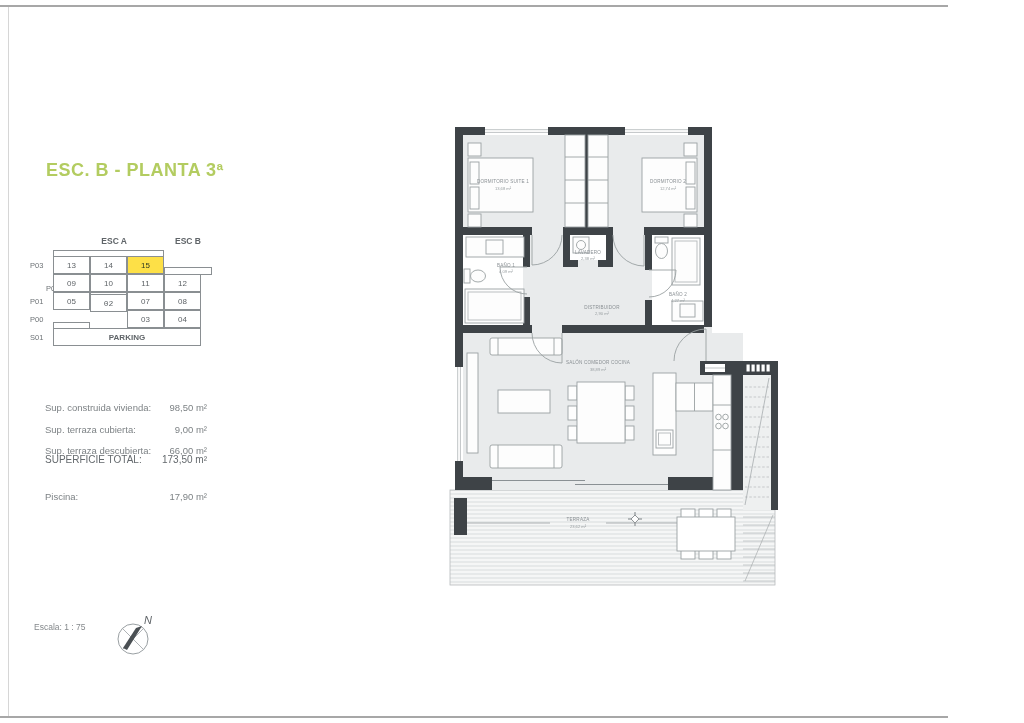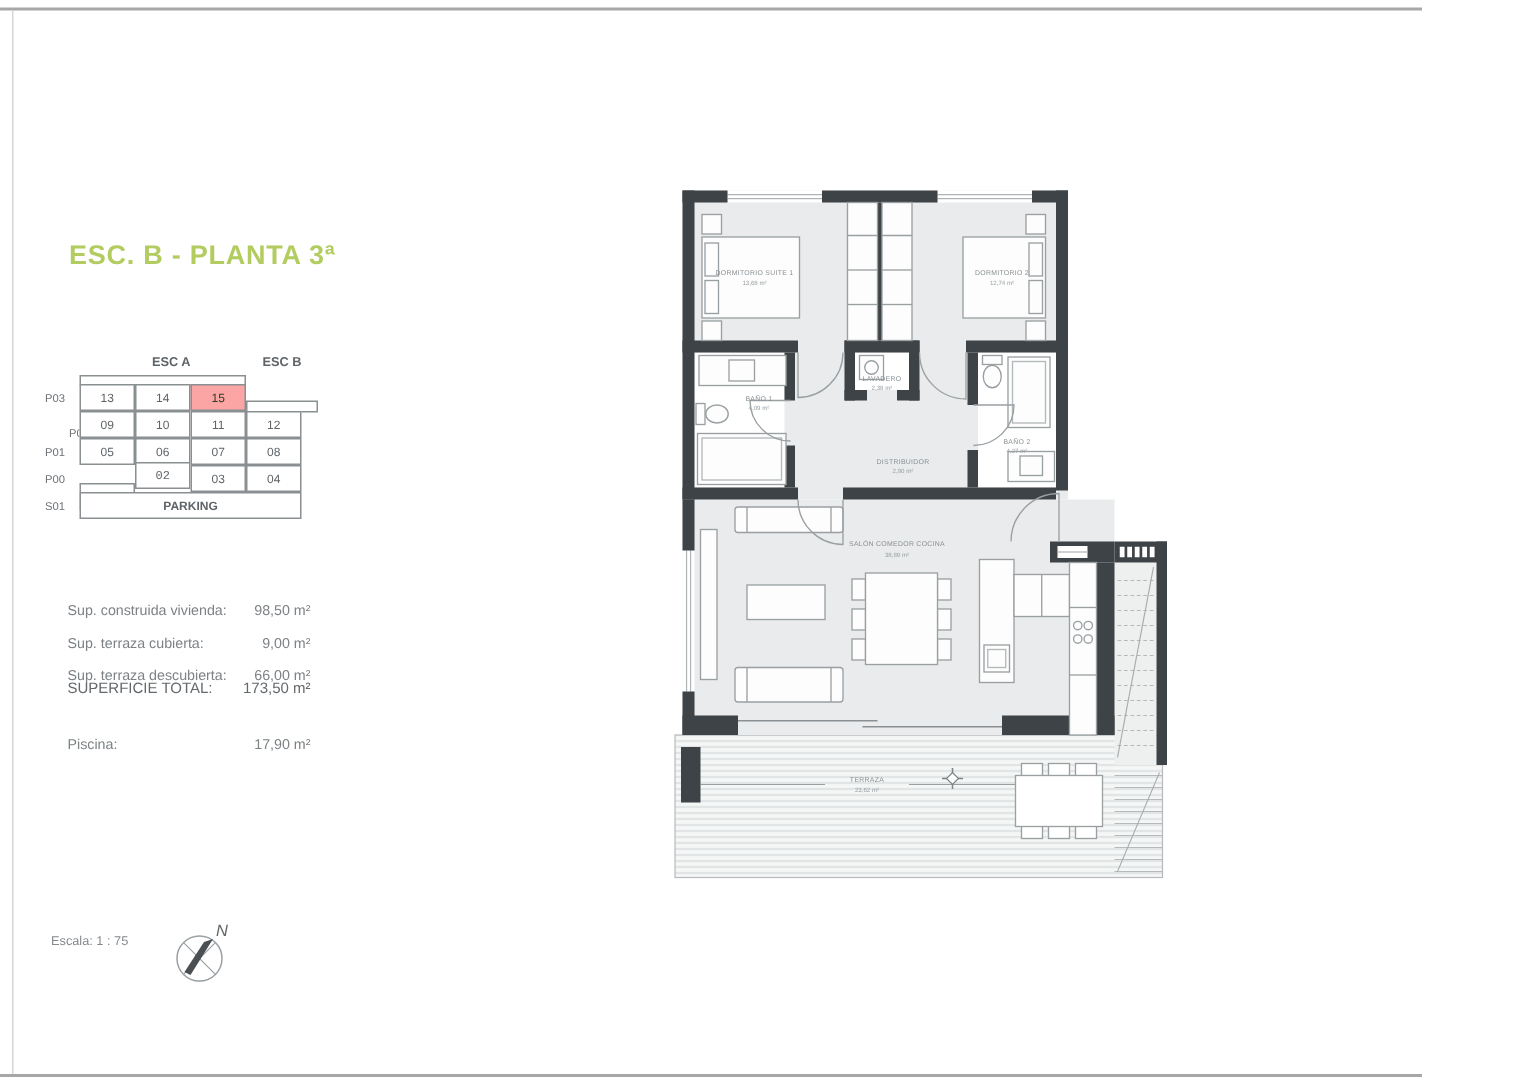--- a/index.html
+++ b/index.html
@@ -12,21 +12,21 @@
   .frame-right{position:absolute;left:1015px;top:7px;width:1px;height:709px;background:#d6d6d6;}
 
   .title{position:absolute;left:46px;top:160px;font-size:18px;font-weight:bold;
          color:#b3cc60;letter-spacing:.5px;}
 
   
   .utable{position:absolute;left:30px;top:234px;width:186px;height:114px;font-size:8px;color:#6d7276;}
   .utable .hdr{position:absolute;top:2px;height:12px;font-weight:bold;font-size:8.5px;color:#5f6468;text-align:right;}
   .cell{position:absolute;border:1px solid #8a8f92;box-sizing:border-box;background:#fff;
         display:flex;align-items:center;justify-content:center;font-size:8px;color:#5f6468;}
-  .cell.green{background:#fca5a5;color:#2f3a22;font-weight:normal;}
+  .cell.green{background:#fde047;color:#2f3a22;font-weight:normal;}
   .rowlab{position:absolute;left:0;width:22px;display:flex;align-items:center;font-size:7.5px;color:#6d7276;}
   .step{position:absolute;border:1px solid #8a8f92;box-sizing:border-box;background:#fff;}
 
   
   .surf{position:absolute;left:45px;top:402px;width:162px;}
   .surow{position:absolute;left:0;width:162px;display:flex;justify-content:space-between;
          font-size:9.5px;color:#7d8285;}
   .surow.total{font-size:10px;color:#64696d;}
   .scale-label{position:absolute;left:34px;top:622px;font-size:8.5px;color:#85898c;}
 
@@ -66,21 +66,21 @@
     <div class="cell" style="left:60px;top:40px;width:37px;height:18px;">10</div>
     <div class="cell" style="left:97px;top:40px;width:37px;height:18px;">11</div>
     <div class="cell" style="left:134px;top:40px;width:37px;height:18px;">12</div>
 
     <div class="cell" style="left:23px;top:58px;width:37px;height:18px;">05</div>
     <div class="cell" style="left:60px;top:58px;width:37px;height:18px;">06</div>
     <div class="cell" style="left:97px;top:58px;width:37px;height:18px;">07</div>
     <div class="cell" style="left:134px;top:58px;width:37px;height:18px;">08</div>
 
     <div class="cell" style="left:23px;top:88px;width:37px;height:18px;">01</div>
-    <div class="cell" style="left:60px;top:74px;width:37px;height:18px;font-family:Liberation Mono, monospace;">02</div>
+    <div class="cell" style="left:60px;top:60px;width:37px;height:18px;font-family:Liberation Mono, monospace;">02</div>
     <div class="cell" style="left:97px;top:76px;width:37px;height:18px;">03</div>
     <div class="cell" style="left:134px;top:76px;width:37px;height:18px;">04</div>
 
     <div class="cell" style="left:23px;top:94px;width:148px;height:18px;font-weight:bold;">PARKING</div>
   </div>
 
   <div class="surf">
     <div class="surow" style="top:0px;">
       <span>Sup. construida vivienda:</span>
       <span>98,50 m²</span>

